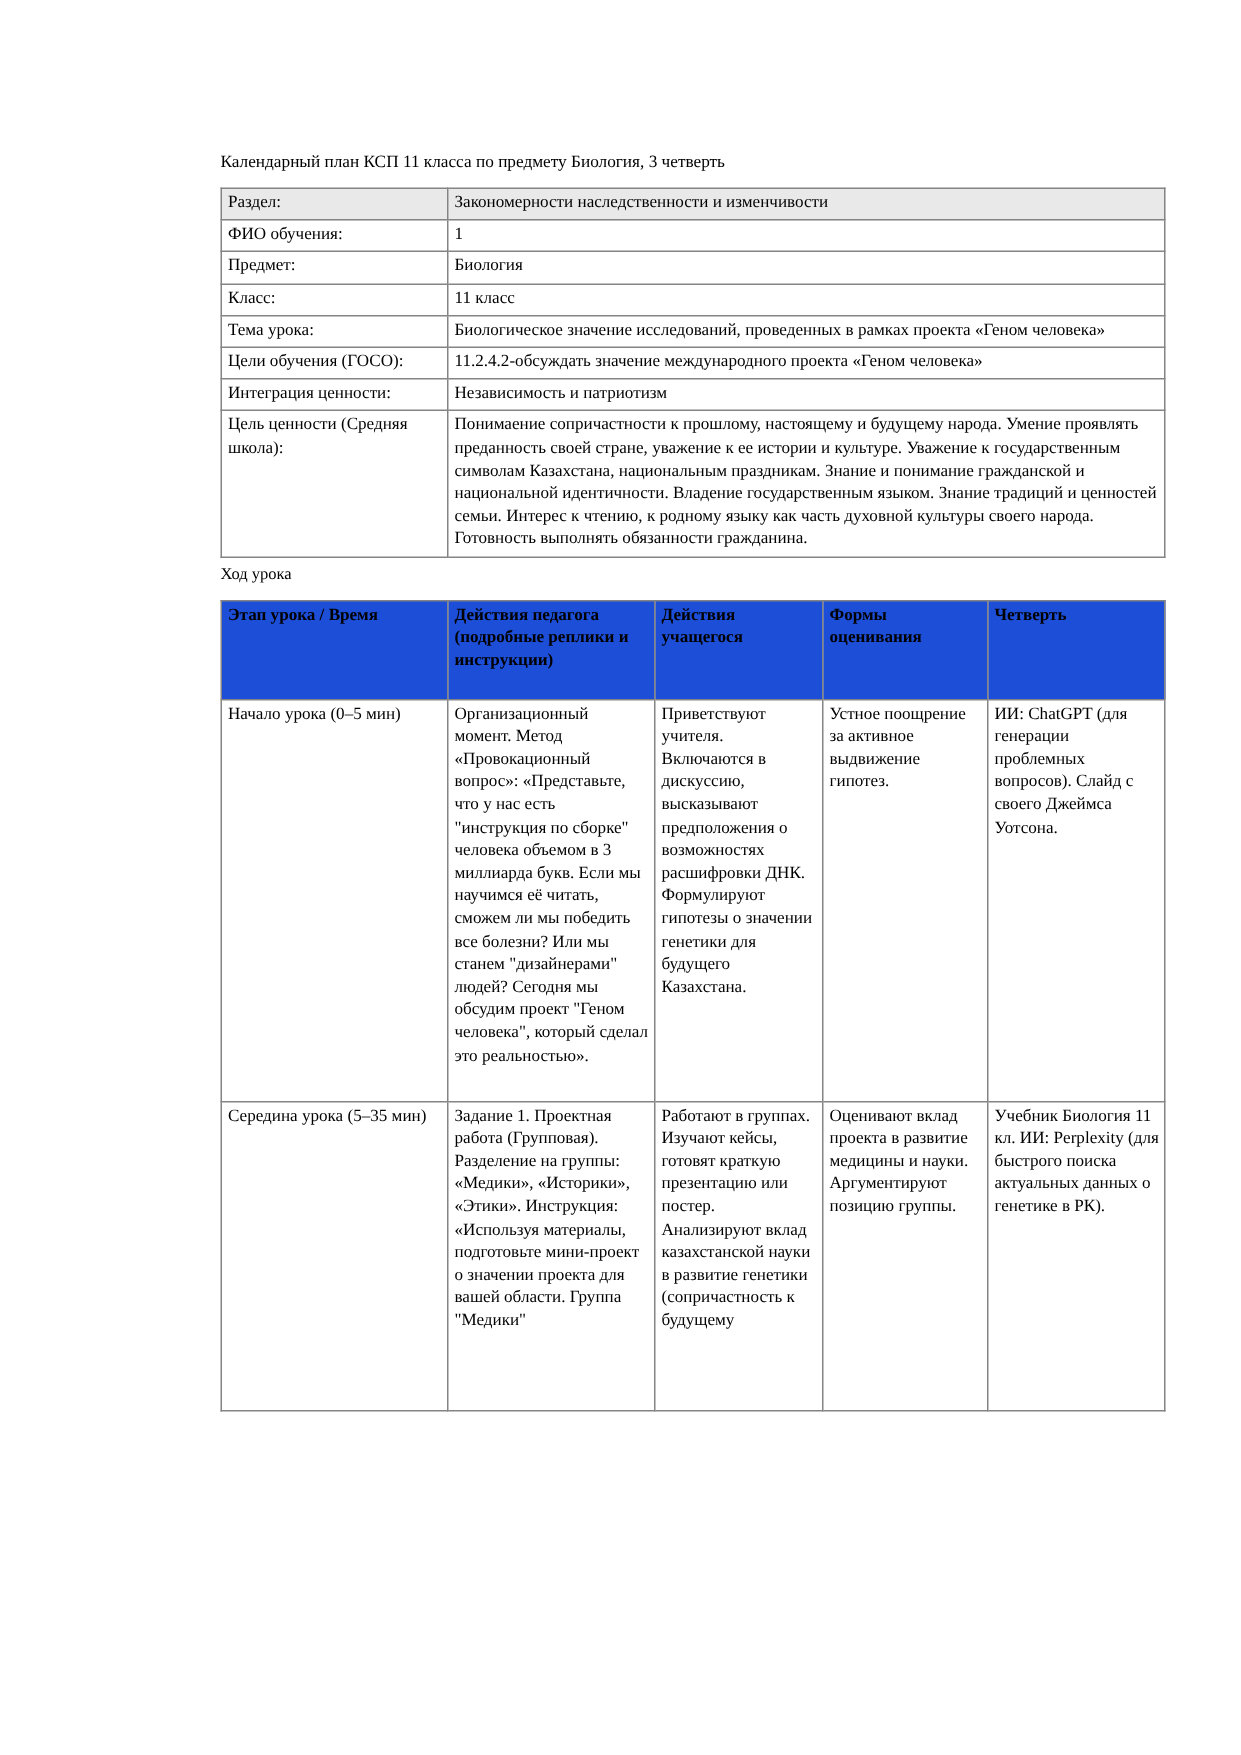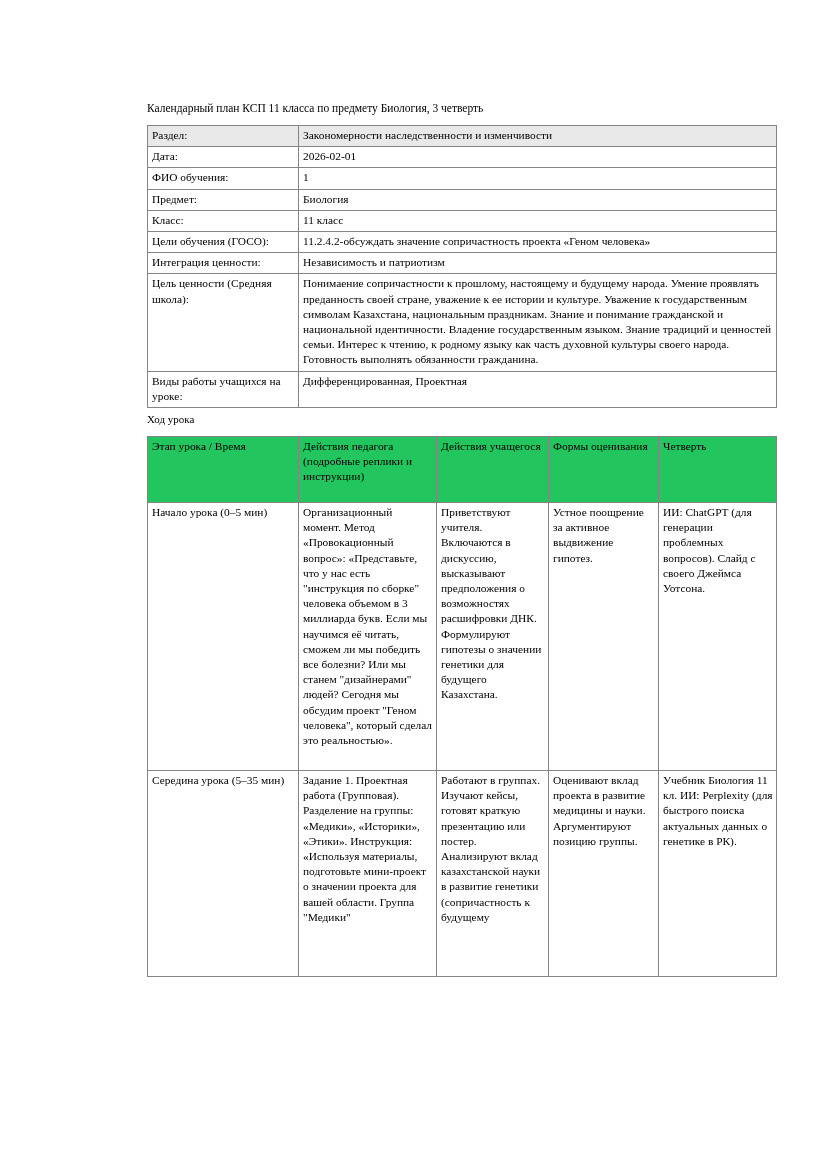--- a/index.html
+++ b/index.html
@@ -61,21 +61,21 @@
     line-height: 16px;
     margin: 3px 0 9px 0;
   }
 
   
   table.flow col.f1 { width: 151px; }
   table.flow col.f2 { width: 138px; }
   table.flow col.f3 { width: 112px; }
   table.flow col.f4 { width: 110px; }
   table.flow col.f5 { width: 118px; }
-  table.flow thead td { background: #22c55e; }
+  table.flow thead td { background: #1d4ed8; font-weight: bold; }
   table.flow thead td { height: 60px; }
   table.flow td.body-cell { height: 262px; }
   table.flow tr.row-mid td { height: 200px; }
 </style>
 </head>
 <body>
 
 <div class="page">
 
   <p class="doc-title">Календарный план КСП 11 класса по предмету Биология, 3 четверть</p>
@@ -84,50 +84,46 @@
     <colgroup>
         <col class="c-label">
         <col class="c-value">
       </colgroup>
     <tbody>
       <tr class="head">
         <td>Раздел:</td>
         <td>Закономерности наследственности и изменчивости</td>
       </tr>
       <tr>
-        <td>Дата:</td>
-        <td>2026-02-01</td>
-      </tr>
-      <tr>
         <td>ФИО обучения:</td>
         <td>1</td>
       </tr>
       <tr>
         <td>Предмет:</td>
         <td>Биология</td>
       </tr>
       <tr>
         <td>Класс:</td>
         <td>11 класс</td>
       </tr>
       <tr>
+        <td>Тема урока:</td>
+        <td>Биологическое значение исследований, проведенных в рамках проекта «Геном человека»</td>
+      </tr>
+      <tr>
         <td>Цели обучения (ГОСО):</td>
-        <td>11.2.4.2-обсуждать значение сопричастность проекта «Геном человека»</td>
+        <td>11.2.4.2-обсуждать значение международного проекта «Геном человека»</td>
       </tr>
       <tr>
         <td>Интеграция ценности:</td>
         <td>Независимость и патриотизм</td>
       </tr>
       <tr>
         <td>Цель ценности (Средняя школа):</td>
         <td>Понимаение сопричастности к прошлому, настоящему и будущему народа. Умение проявлять преданность своей стране, уважение к ее истории и культуре. Уважение к государственным символам Казахстана, национальным праздникам. Знание и понимание гражданской и национальной идентичности. Владение государственным языком. Знание традиций и ценностей семьи. Интерес к чтению, к родному языку как часть духовной культуры своего народа. Готовность выполнять обязанности гражданина.</td>
-      </tr>
-      <tr>
-        <td>Виды работы учащихся на уроке:</td>
-        <td>Дифференцированная, Проектная</td>
       </tr>
     </tbody>
   </table>
 
   <p class="section-caption">Ход урока</p>
 
   <table class="grid flow">
     <colgroup>
         <col class="f1">
         <col class="f2">

